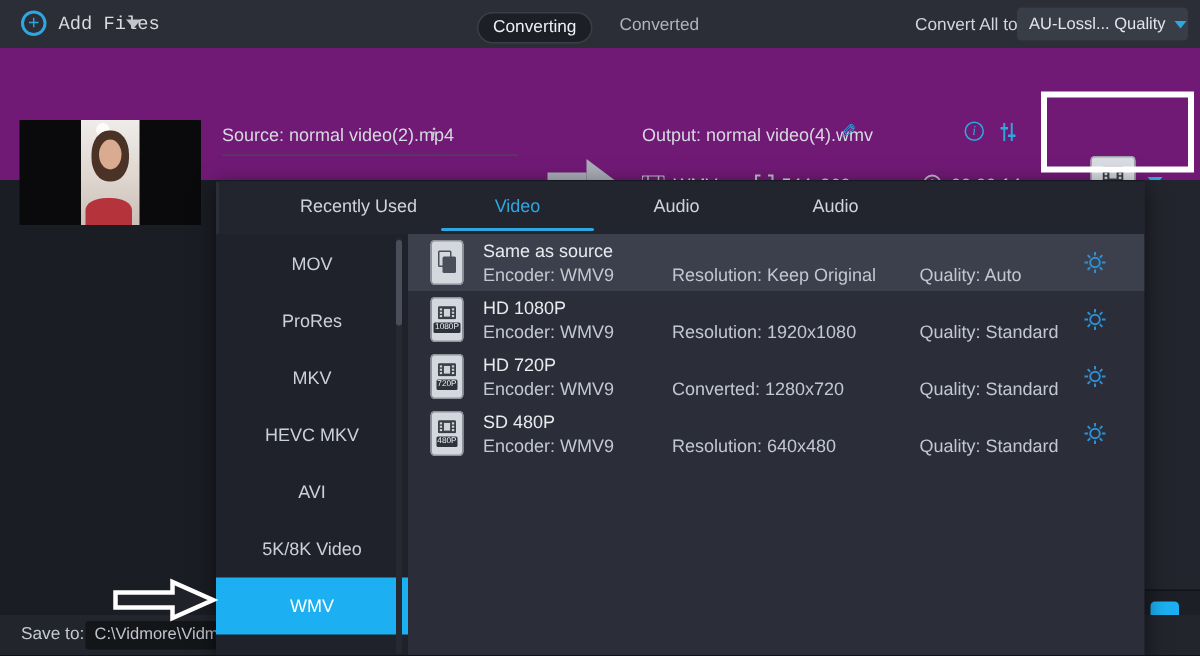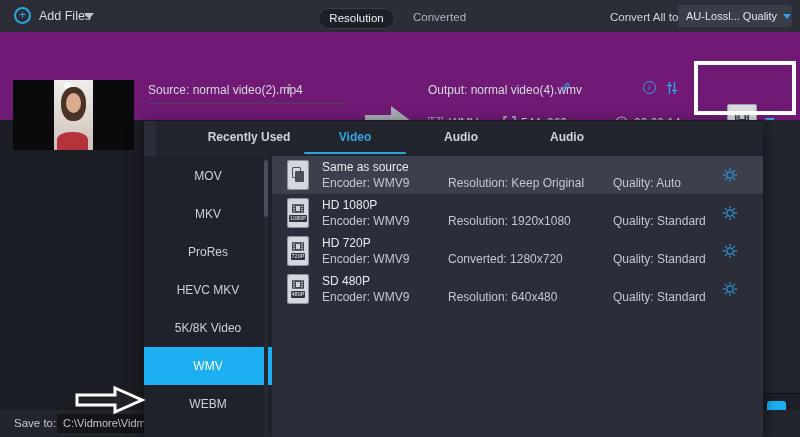--- a/index.html
+++ b/index.html
@@ -8,21 +8,21 @@
     position:relative; width:800px; height:437px; overflow:hidden;
     background:#1b1d24; font-family:"Liberation Sans", sans-serif;
     color:#d6d9df; font-size:12px; -webkit-font-smoothing:antialiased;
   }
   .abs { position:absolute; }
 
   
   .topbar { left:0; top:0; width:800px; height:32px; background:#2b2d37; }
   .plus-circle { left:14px; top:7px; width:17px; height:17px; border:2px solid #2ea7e0;
     border-radius:50%; color:#2ea7e0; font-size:13px; line-height:12px; text-align:center; }
-  .addfiles-label { left:39px; top:9px; color:#d8dade; font-size:12.5px; }
+  .addfiles-label { left:39px; top:9px; color:#d8dade; font-size:12.5px;font-family:Liberation Mono, monospace; }
   .caret { width:0; height:0; border-left:5px solid transparent; border-right:5px solid transparent;
     border-top:6px solid #c0c4cc; }
   .caret.blue { border-top-color:#2ea7e0; }
   .caret.small { border-left-width:4px; border-right-width:4px; border-top-width:5px; }
   .pill { left:318px; top:8px; width:77px; height:21px; background:#1d1f27; border:1px solid #3a3e48;
     border-radius:11px; text-align:center; line-height:19px; color:#eef0f3; font-size:11.5px; }
   .converted { left:413px; top:11px; color:#b0b4bd; font-size:11.5px; }
   .convert-all-label { left:610px; top:11px; color:#d2d5dc; font-size:11.5px; }
   .convert-all-dd { left:678px; top:5px; width:114px; height:22px; background:#393d47; border-radius:3px;
     display:flex; align-items:center; padding:0 8px; gap:6px; }
@@ -69,21 +69,21 @@
 
   
   .bottombar { left:0; top:410px; width:800px; height:27px; background:#23252d; }
   .saveto { left:14px; top:417px; color:#c6cad2; font-size:11.5px; }
   .savefield { left:57px; top:414px; width:100px; height:19px; background:#141519; border-radius:2px;
     color:#c0c4cc; font-size:11px; line-height:19px; padding-left:6px; white-space:nowrap; overflow:hidden; }
 
   
   .panel { left:144px; top:120px; width:619px; height:317px; background:#2b2e38;
     border-top:1px solid #171920; box-shadow:0 4px 14px rgba(0,0,0,.55); z-index:20; overflow:hidden; }
-  .ptabbar { position:absolute; left:12px; top:0; width:100%; height:35px; background:#23252e;font-weight:bold; }
+  .ptabbar { position:absolute; left:2px; top:0; width:100%; height:35px; background:#23252e; }
   .ptabs { position:absolute; left:40px; top:0; height:35px; display:flex; }
   .ptab { width:106px; text-align:center; line-height:33px; font-size:12px; color:#cfd3da; position:relative; cursor:pointer; }
   .ptab.active { color:#2ea7e0; }
   .ptab.active::after { content:""; position:absolute; left:2px; right:2px; bottom:2px; height:2px;
     background:#2ea7e0; border-radius:1px; }
   .psidebar { position:absolute; left:0; top:35px; width:128px; height:282px; background:#20222b; }
   .fmt-list { position:absolute; left:0; top:1px; width:128px; }
   .fmt-item { height:38px; display:flex; align-items:center; justify-content:center; color:#ccd0d8; cursor:pointer; }
   .fmt-item.active { background:#1cb0f2; color:#ffffff; }
   .sb-track { position:absolute; left:120px; top:2px; width:4px; height:278px; background:#272932; border-radius:2px; }
@@ -107,21 +107,21 @@
 </style>
 </head>
 <body>
 
 <div class="app">
 
   <div class="abs topbar">
     <div class="abs plus-circle">+</div>
     <div class="abs addfiles-label">Add Files</div>
     <div class="abs caret" style="left:84px; top:13px;"></div>
-    <div class="abs pill">Resolution</div>
+    <div class="abs pill">Converting</div>
     <div class="abs converted">Converted</div>
     <div class="abs convert-all-label">Convert All to:</div>
     <div class="abs convert-all-dd">
       <span class="val">AU-Lossl... Quality</span>
       <span class="caret blue small"></span>
     </div>
   </div>
 
   <div class="abs filerow">
     <div class="abs thumb">
@@ -218,23 +218,24 @@
         <div class="ptab">Recently Used</div>
         <div class="ptab active">Video</div>
         <div class="ptab">Audio</div>
         <div class="ptab">Audio</div>
       </div>
     </div>
 
     <div class="psidebar">
       <div class="fmt-list">
         <div class="fmt-item">MOV</div>
+        <div class="fmt-item">ProRes</div>
         <div class="fmt-item">MKV</div>
-        <div class="fmt-item">ProRes</div>
         <div class="fmt-item">HEVC MKV</div>
+        <div class="fmt-item">AVI</div>
         <div class="fmt-item">5K/8K Video</div>
         <div class="fmt-item active">WMV</div>
         <div class="fmt-item">WEBM</div>
       </div>
       <div class="sb-track"></div>
       <div class="sb-thumb"></div>
     </div>
 
     <div class="plist">
 

